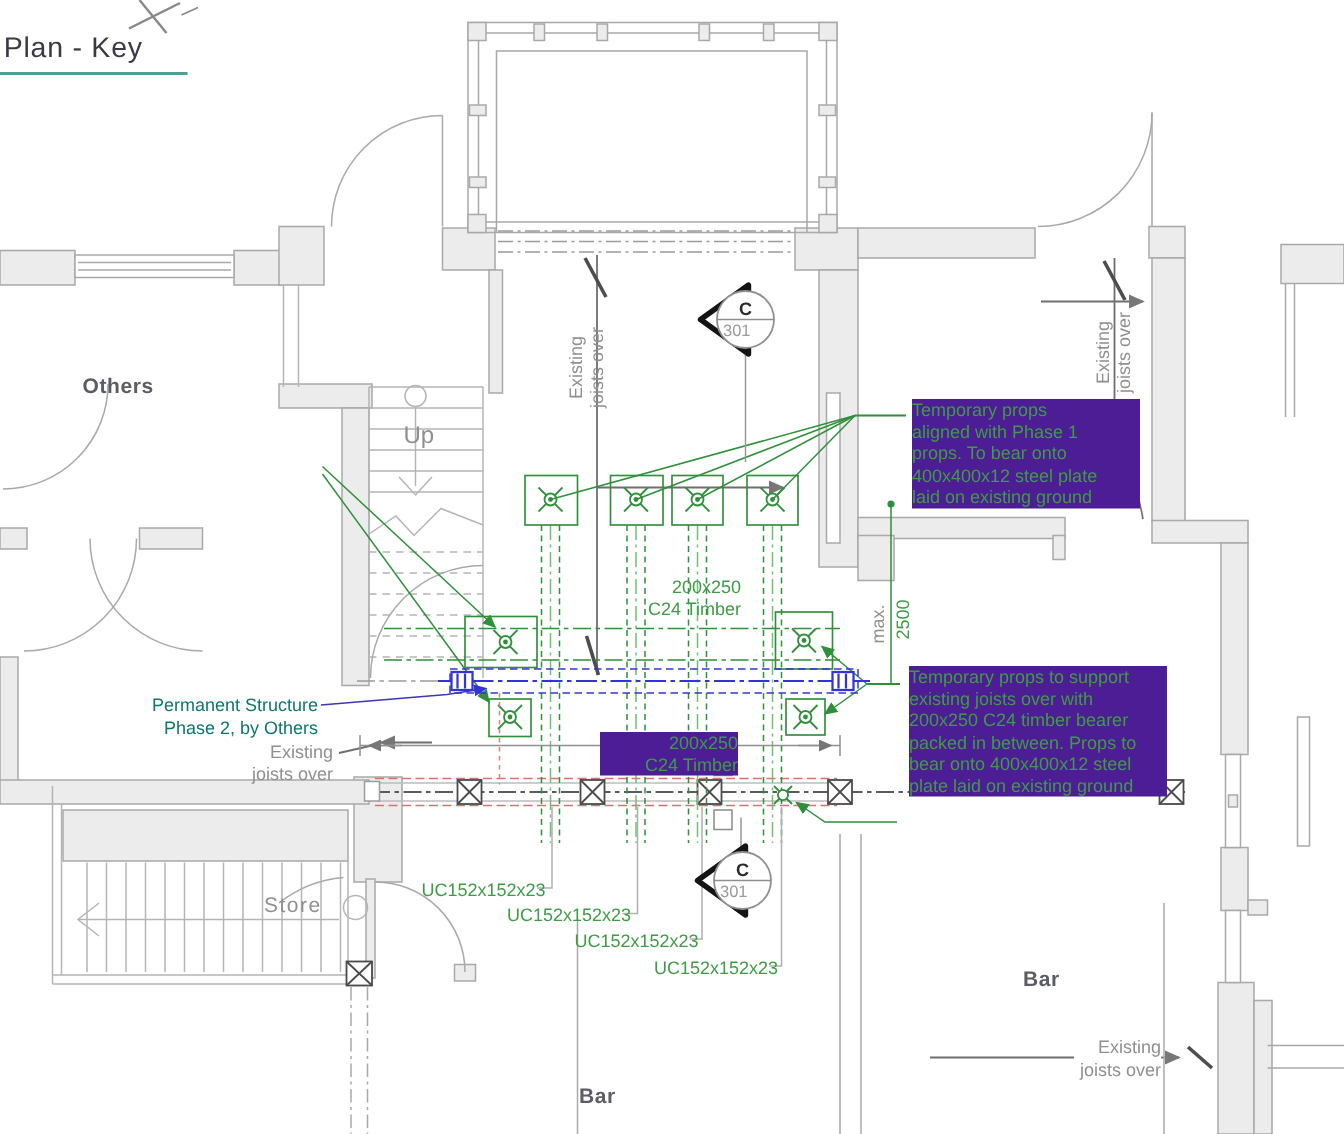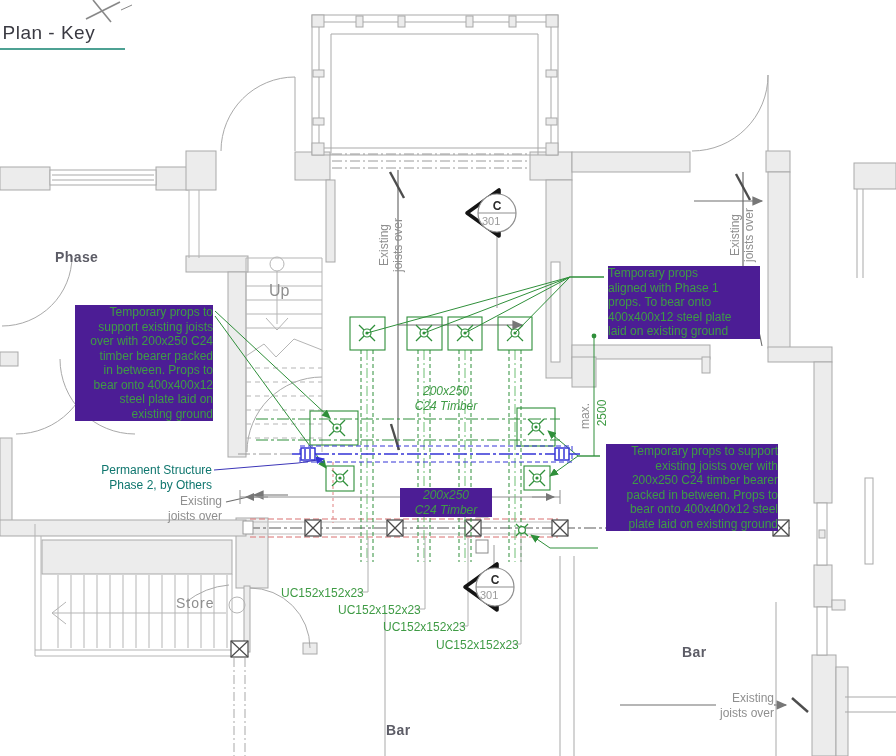--- a/index.html
+++ b/index.html
@@ -5,21 +5,21 @@
   html,body{margin:0;padding:0;background:#fff;}
   #canvas{position:relative;width:896px;height:756px;background:#fff;overflow:hidden;
           font-family:"Liberation Sans",sans-serif;}
   #plan-svg{position:absolute;left:0;top:0;}
   .lbl{position:absolute;white-space:pre-line;line-height:14.5px;font-size:12px;}
   .g{color:#3f9b45;}
   .b{color:#0f766e;}
   .gy{color:#8f8f8f;}
   .dk{color:#5c5c66;font-weight:bold;font-size:14px;letter-spacing:.4px;}
   .r{text-align:right;}
-  .c{text-align:center;font-style:italic;}
+  .c{text-align:right;}
   .bgw{background:#4c1d95;}
   .rot{transform:rotate(-90deg);transform-origin:center center;text-align:center;}
   #page-title{position:absolute;left:-8px;top:22px;font-size:19px;color:#3a3a42;
               letter-spacing:.5px;font-weight:500;}
   #title-underline{position:absolute;left:0;top:48px;width:125px;height:2px;background:#4da193;}
   .sec-letter{position:absolute;width:22px;text-align:center;font-weight:bold;
               font-size:12px;color:#2b2b2b;}
   .sec-number{position:absolute;width:30px;text-align:left;font-size:11px;color:#9a9a9a;}
 </style>
 </head>
@@ -409,41 +409,33 @@
   <g stroke="#888" stroke-width="1.6" fill="none">
     <line x1="86" y1="19" x2="120" y2="2"></line>
     <line x1="93" y1="0" x2="111" y2="22"></line>
     <line x1="121" y1="10" x2="132" y2="5" stroke-width="1"></line>
   </g>
 </svg>
 
 <div id="page-title">l Plan - Key</div>
 <div id="title-underline"></div>
 
-<div class="lbl dk" style="left:55px;top:250px;">Phase</div>
+<div class="lbl dk" style="left:55px;top:250px;">Others</div>
 <div class="lbl dk" style="left:682px;top:645px;">Bar</div>
 <div class="lbl dk" style="left:386px;top:723px;">Bar</div>
 
 <div class="lbl gy" style="left:269px;top:284px;font-size:16px;">Up</div>
 <div class="lbl gy" style="left:176px;top:596px;font-size:14px;letter-spacing:1px;">Store</div>
 
-<div class="lbl g r bgw" style="left:75px;top:305px;width:138px;">Temporary props to
-support existing joists
-over with 200x250 C24
-timber bearer packed
-in between. Props to
-bear onto 400x400x12
-steel plate laid on
-existing ground</div>
 <div class="lbl g bgw" style="left:608px;top:266px;width:152px;">Temporary props
 aligned with Phase 1
 props. To bear onto
 400x400x12 steel plate
 laid on existing ground</div>
-<div class="lbl g bgw" style="left:606px;top:444px;width:172px;text-align:right;">Temporary props to support
+<div class="lbl g bgw" style="left:606px;top:444px;width:172px;">Temporary props to support
 existing joists over with
 200x250 C24 timber bearer
 packed in between. Props to
 bear onto 400x400x12 steel
 plate laid on existing ground</div>
 <div class="lbl b r" style="left:72px;top:463px;width:140px;line-height:15px;">Permanent Structure
 Phase 2, by Others</div>
 
 <div class="lbl gy r" style="left:146px;top:494px;width:76px;">Existing
 joists over</div>

